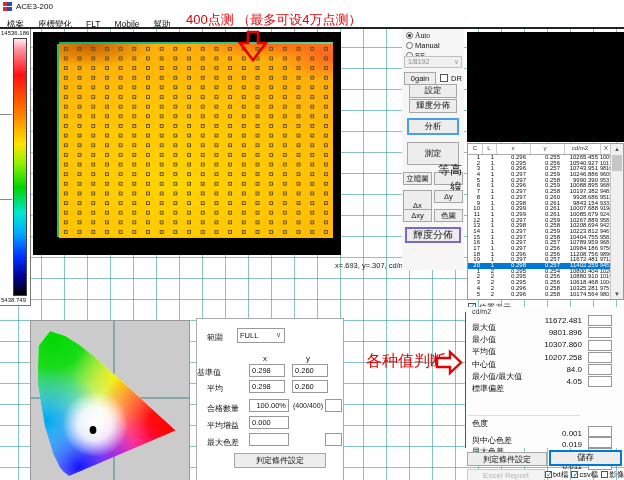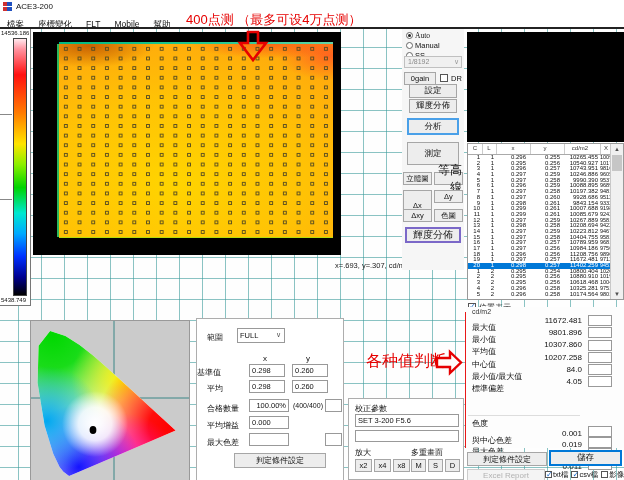--- a/index.html
+++ b/index.html
@@ -559,32 +559,15 @@
       <div class="lbl" style="left:96px;top:83px;font-size:7px">(400/400)</div>
       <div class="field" style="left:128px;top:80px;width:17px;height:13px"></div>
       <div class="lbl" style="left:10px;top:101px">平均增益</div>
       <div class="field" style="left:52px;top:97px;width:40px;height:13px">0.000</div>
       <div class="lbl" style="left:10px;top:118px">最大色差</div>
       <div class="field" style="left:52px;top:114px;width:40px;height:13px"></div>
       <div class="field" style="left:128px;top:114px;width:17px;height:13px"></div>
       <div class="btn" style="position:absolute;left:37px;top:134px;width:92px;height:15px;font-size:8px">判定條件設定</div>
     </div>
 
-    <div class="abs" id="calib-panel">
-      <div class="lbl" style="left:6px;top:4px">校正參數</div>
-      <div class="field" style="left:6px;top:15px;width:104px;height:13px">SET 3-200 F5.6</div>
-      <div class="field" style="left:6px;top:31px;width:104px;height:12px"></div>
-      <div class="lbl" style="left:6px;top:48px">放大</div>
-      <div class="lbl" style="left:62px;top:48px">多重畫面</div>
-      <div id="zoom-buttons">
-          <div class="btn mini-btn" style="left: 6px; top: 60px;">x2</div>
-          <div class="btn mini-btn" style="left: 25px; top: 60px;">x4</div>
-          <div class="btn mini-btn" style="left: 44px; top: 60px;">x8</div>
-        </div>
-      <div id="multi-buttons">
-          <div class="btn mini-btn" style="left: 62px; top: 60px; width: 15px;">M</div>
-          <div class="btn mini-btn" style="left: 79px; top: 60px; width: 15px;">S</div>
-          <div class="btn mini-btn" style="left: 96px; top: 60px; width: 15px;">D</div>
-        </div>
-    </div>
 
   </div>
 </div>
 
 </body></html>

